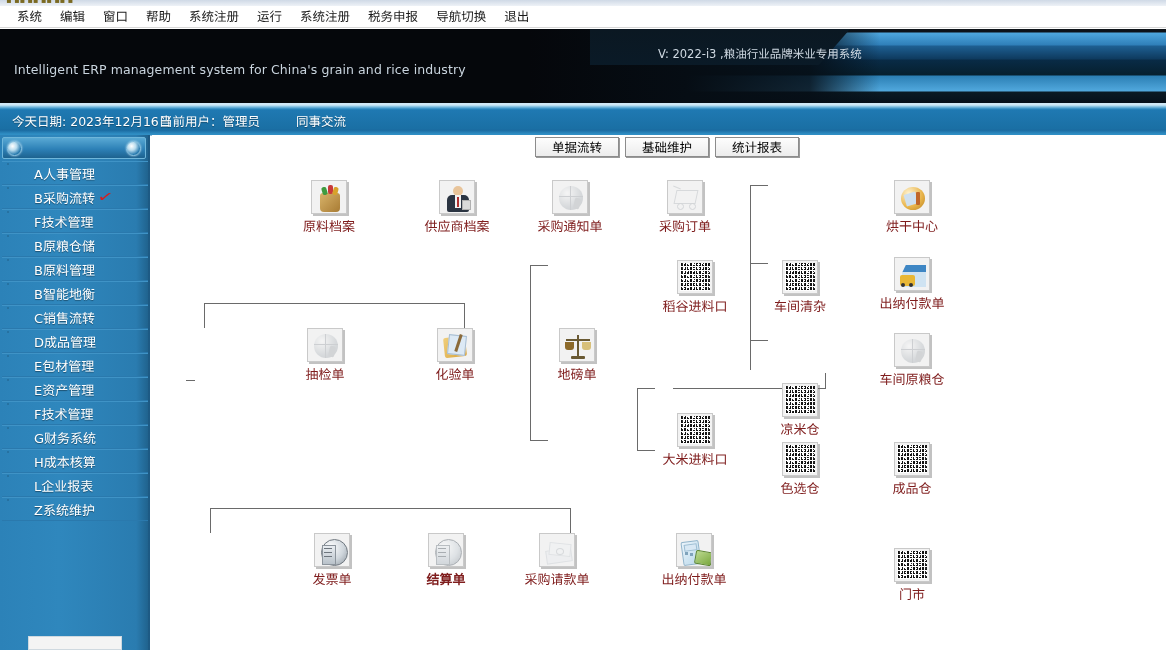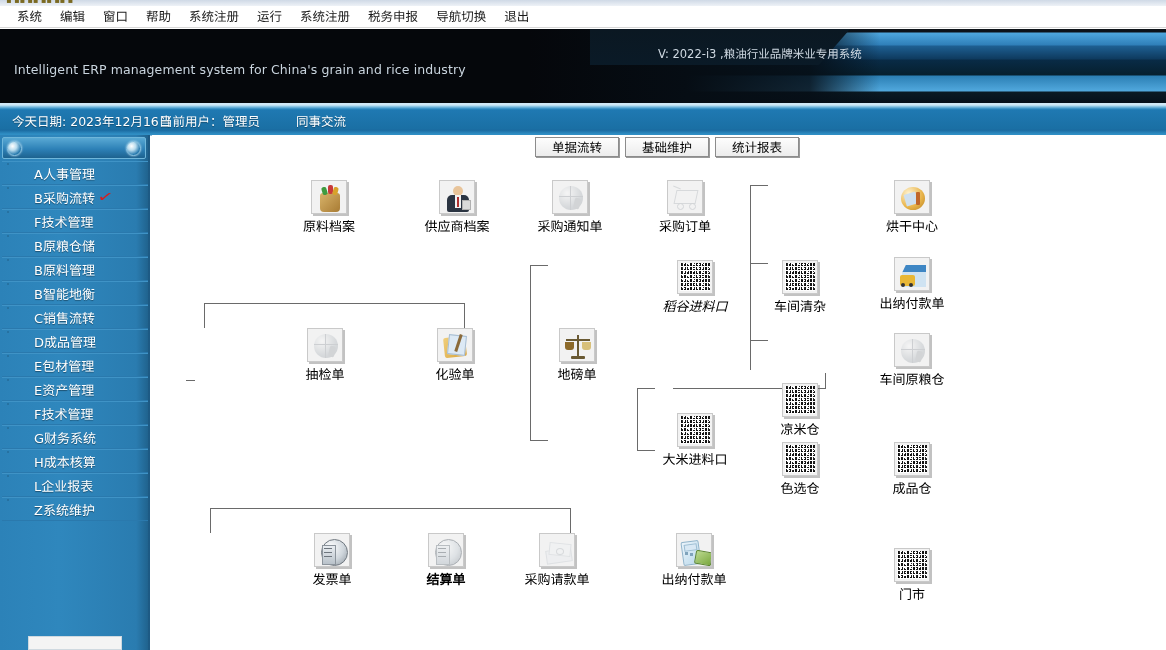--- a/index.html
+++ b/index.html
@@ -153,21 +153,21 @@
   .node{position:absolute;text-align:center;width:96px;cursor:default;}
   .node .box{
     width:36px;height:34px;margin:0 auto;
     background:#f2f2f2;
     border:1px solid #c9c9c9;
     box-shadow:2px 2px 0 rgba(120,120,120,.45);
     position:relative;overflow:hidden;
     box-sizing:border-box;
   }
   .node .cap{
-    margin-top:6px;font-size:13px;color:#000000;white-space:nowrap;
+    margin-top:6px;font-size:13px;color:#7f1d1d;white-space:nowrap;
     line-height:14px;
   }
 
   
   .noise{
     position:absolute;left:2px;top:2px;right:2px;bottom:2px;
     background-color:#fff;
     background-image:
       repeating-linear-gradient(0deg,#2a2a2a 0 2px,transparent 2px 4px),
       repeating-linear-gradient(90deg,#1f1f1f 0 2px,transparent 2px 5px),
@@ -392,21 +392,21 @@
         <div class="node" style="left: 712px; top: 45px;">
           <div class="box">
             <div class="art">
               <i style="left: 3px; top: 3px; width: 24px; height: 23px; border-radius: 50%; background: radial-gradient(circle at 32% 28%, rgb(255, 243, 208), rgb(232, 180, 74) 58%, rgb(185, 129, 31));"></i>
               <i style="left: 7px; top: 9px; width: 12px; height: 12px; background: rgb(207, 224, 239); transform: rotate(-16deg);"></i>
               <i style="left: 18px; top: 8px; width: 4px; height: 13px; background: rgb(192, 102, 42); border-radius: 1px;"></i>
             </div>
           </div>
           <div class="cap">烘干中心</div>
         </div>
-        <div class="node" style="left: 495px; top: 125px; font-style: italic;">
+        <div class="node" style="left: 495px; top: 125px;">
           <div class="box">
             <div class="noise"></div>
           </div>
           <div class="cap">稻谷进料口</div>
         </div>
         <div class="node" style="left: 600px; top: 125px;">
           <div class="box">
             <div class="noise"></div>
           </div>
           <div class="cap">车间清杂</div>

